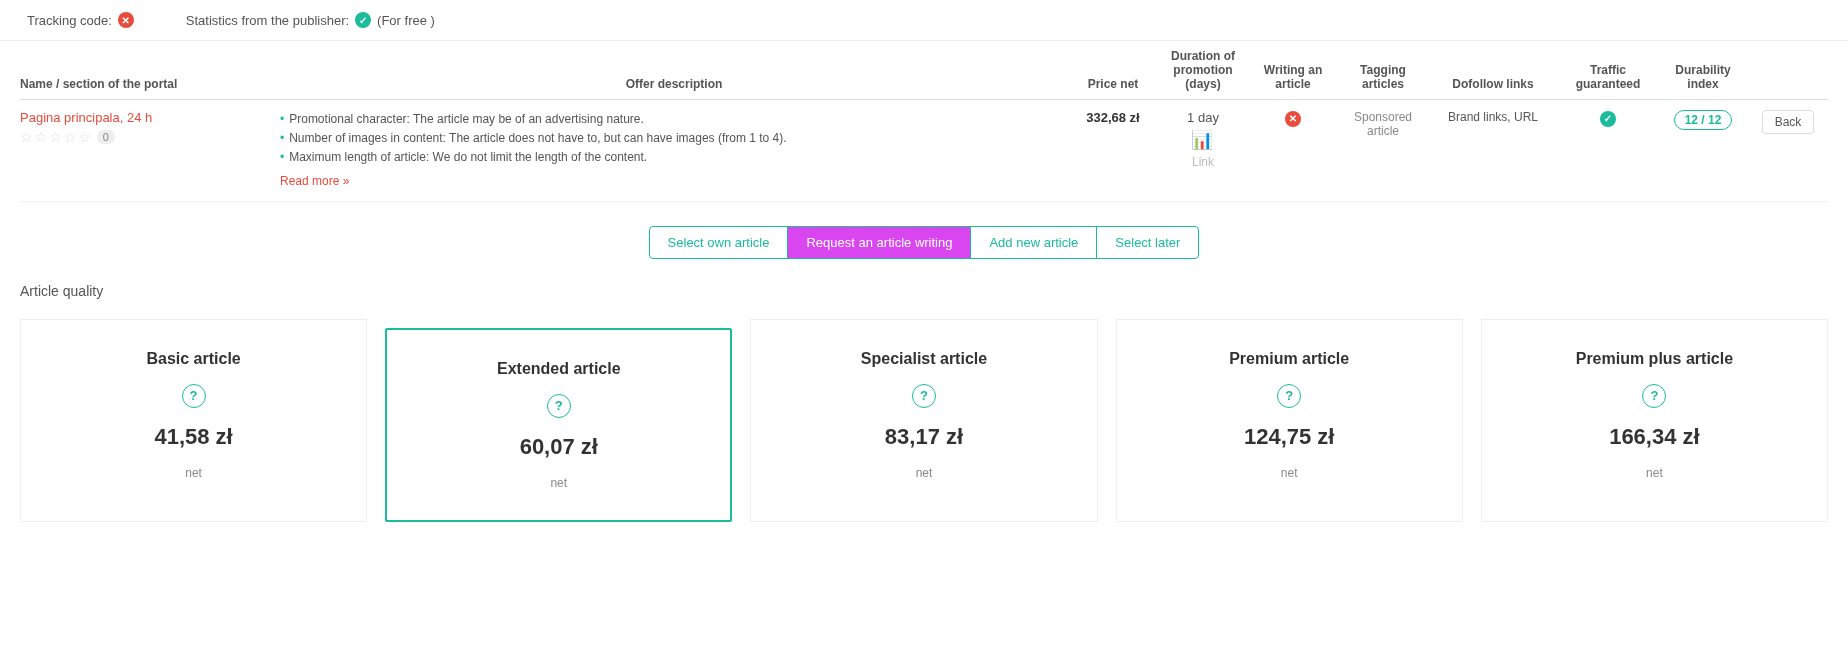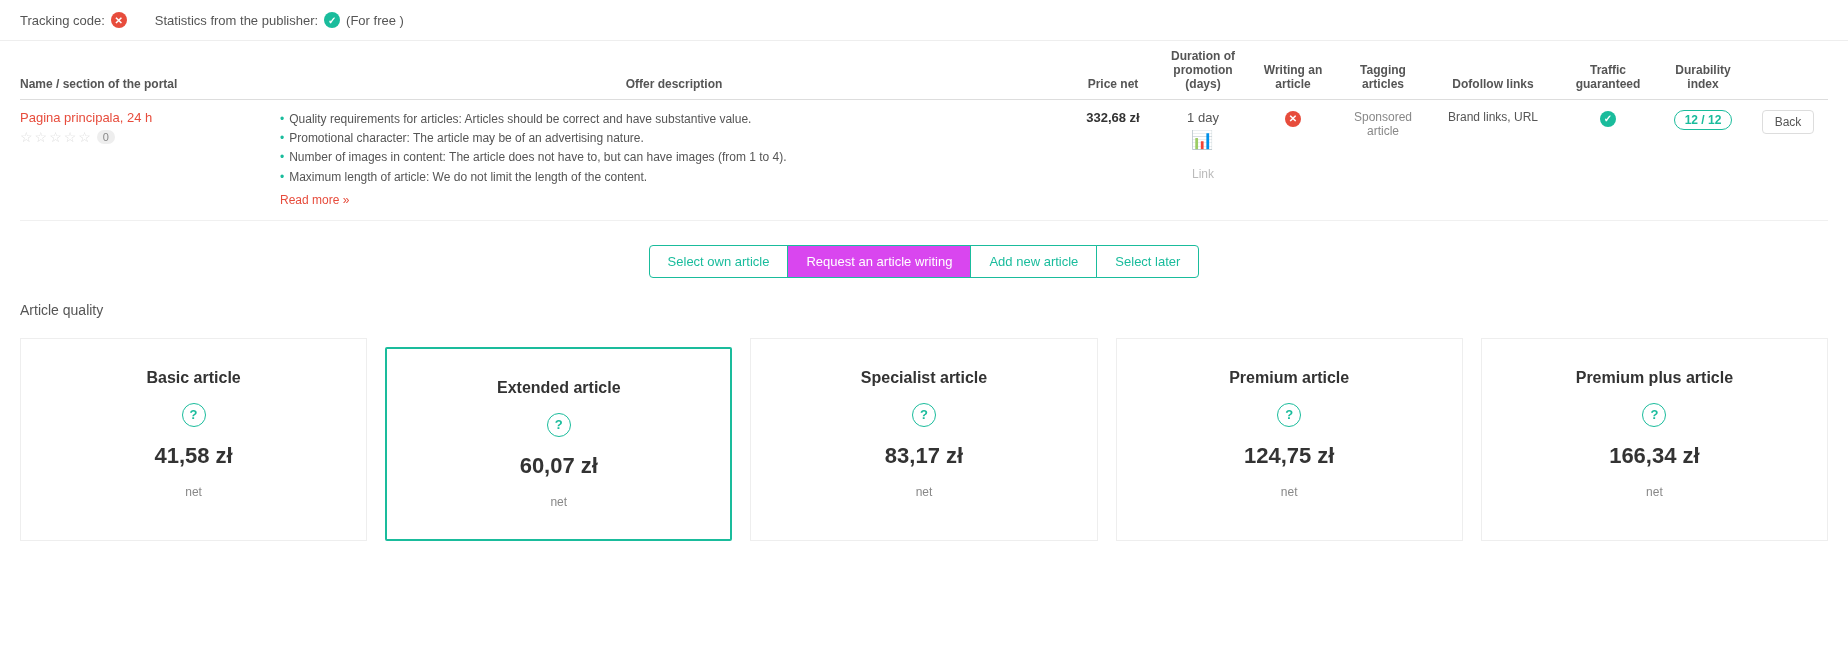--- a/index.html
+++ b/index.html
@@ -1,22 +1,22 @@
 <!DOCTYPE html>
 <html><head>
   <meta charset="utf-8">
   <style>
     * { box-sizing: border-box; margin: 0; padding: 0; }
     body { font-family: Arial, sans-serif; font-size: 13px; color: #333; background: #fff; }
 
     .top-bar {
       display: flex;
       align-items: center;
-      padding: 12px 20px;
-      gap: 28px;
+      padding: 12px 27px;
+      gap: 52px;
       border-bottom: 1px solid #eee;
     }
     .tracking-code { display: flex; align-items: center; gap: 6px; font-size: 13px; color: #555; }
     .stats { display: flex; align-items: center; gap: 6px; font-size: 13px; color: #555; }
 
     .icon-x {
       display: inline-flex; align-items: center; justify-content: center;
       width: 16px; height: 16px; border-radius: 50%; background: #e74c3c;
       color: #fff; font-size: 10px; font-weight: bold;
     }
@@ -61,21 +61,21 @@
     .offer-desc { font-size: 12px; color: #555; line-height: 1.6; }
     .offer-desc ul { list-style: none; padding: 0; }
     .offer-desc ul li::before { content: "•"; color: #1abc9c; margin-right: 5px; }
     .offer-desc .read-more { color: #e74c3c; cursor: pointer; font-size: 12px; margin-top: 4px; display: inline-block; }
 
     .col-center { text-align: center; }
     .price-net { font-size: 13px; font-weight: 600; color: #333; }
 
     .duration-cell { text-align: center; }
     .duration-days { font-size: 13px; color: #555; }
-    .link-icon { color: #bbb; font-size: 18px; margin-top: 16px; }
+    .link-icon { color: #bbb; font-size: 18px; margin-top: 4px; }
 
     .writing-cell { text-align: center; }
 
     .dofollow-cell { font-size: 12px; color: #555; text-align: center; }
 
     .durability-badge {
       display: inline-block; border: 1px solid #1abc9c; border-radius: 20px;
       padding: 2px 10px; font-size: 12px; color: #1abc9c; font-weight: 600;
     }
 
@@ -173,21 +173,20 @@
         <span class="star">☆</span>
         <span class="star">☆</span>
         <span class="star">☆</span>
         <span class="star">☆</span>
         <span class="rating-count">0</span>
       </div>
     </div>
 
     <div class="offer-desc">
       <ul>
-        <li>Quality requirements for articles: Articles should be correct and have substantive value.</li>
         <li>Promotional character: The article may be of an advertising nature.</li>
         <li>Number of images in content: The article does not have to, but can have images (from 1 to 4).</li>
         <li>Maximum length of article: We do not limit the length of the content.</li>
       </ul>
       <span class="read-more">Read more »</span>
     </div>
 
     <div class="col-center price-net">332,68 zł</div>
 
     <div class="duration-cell">

